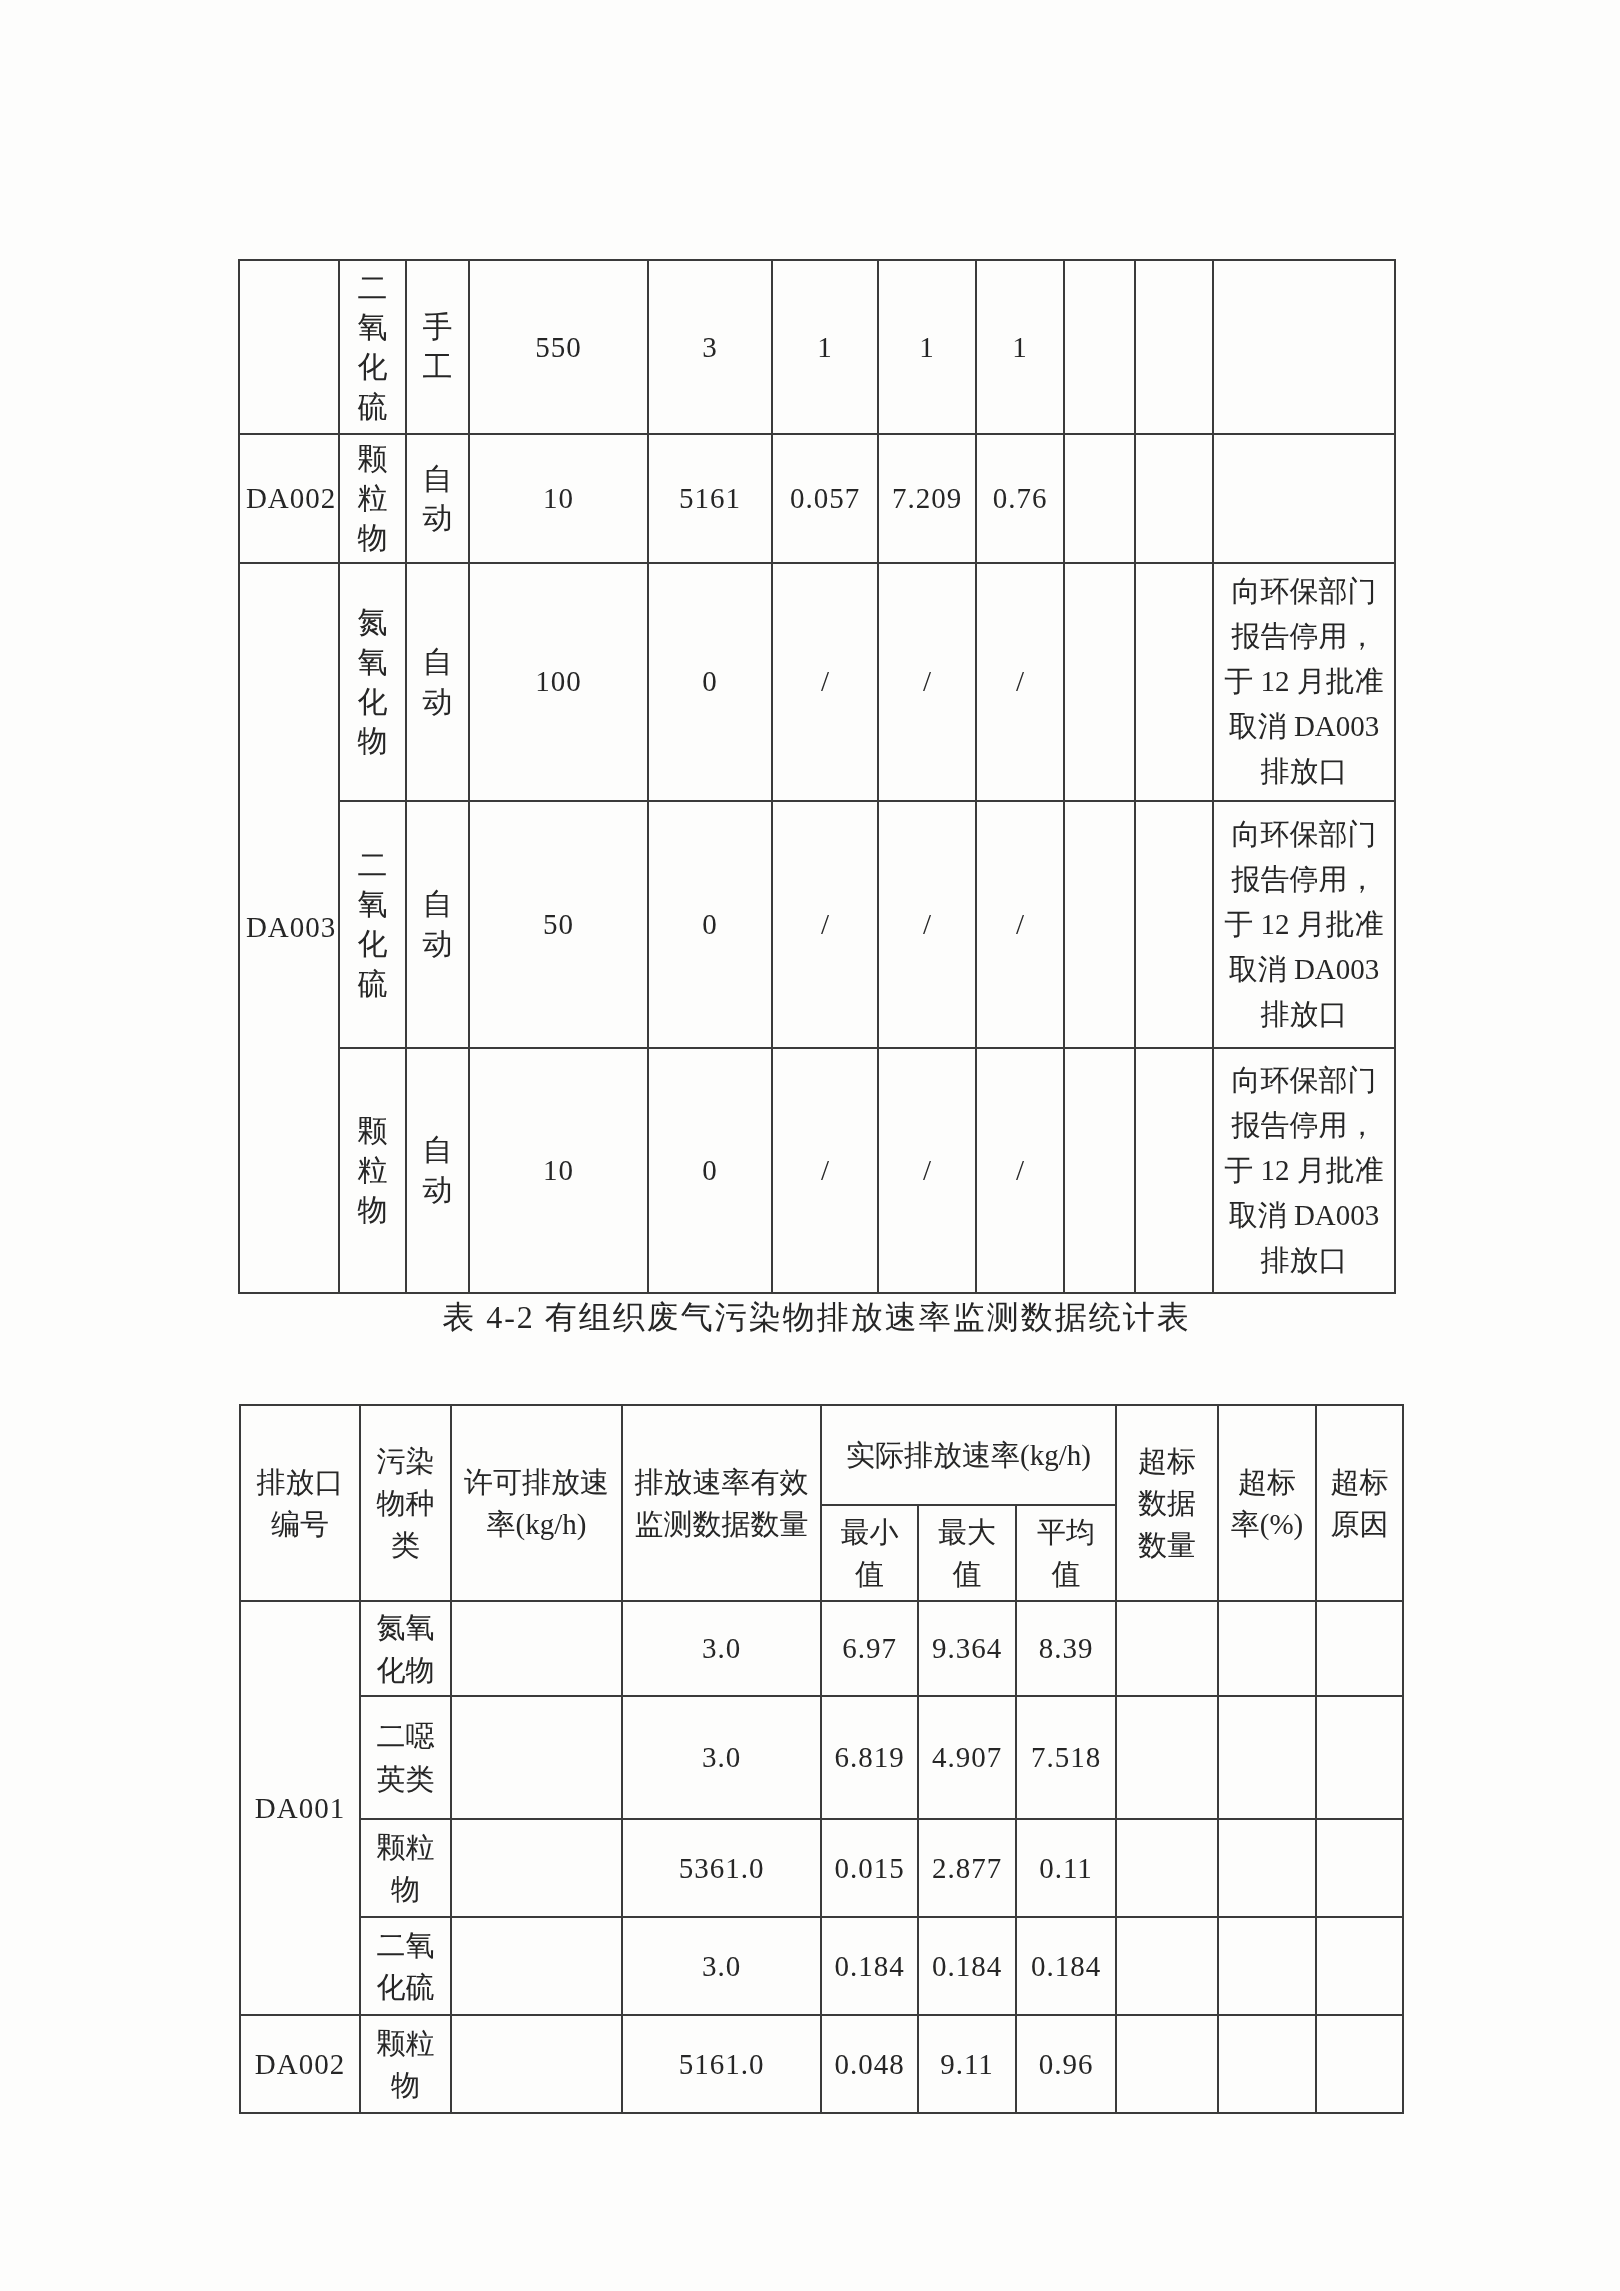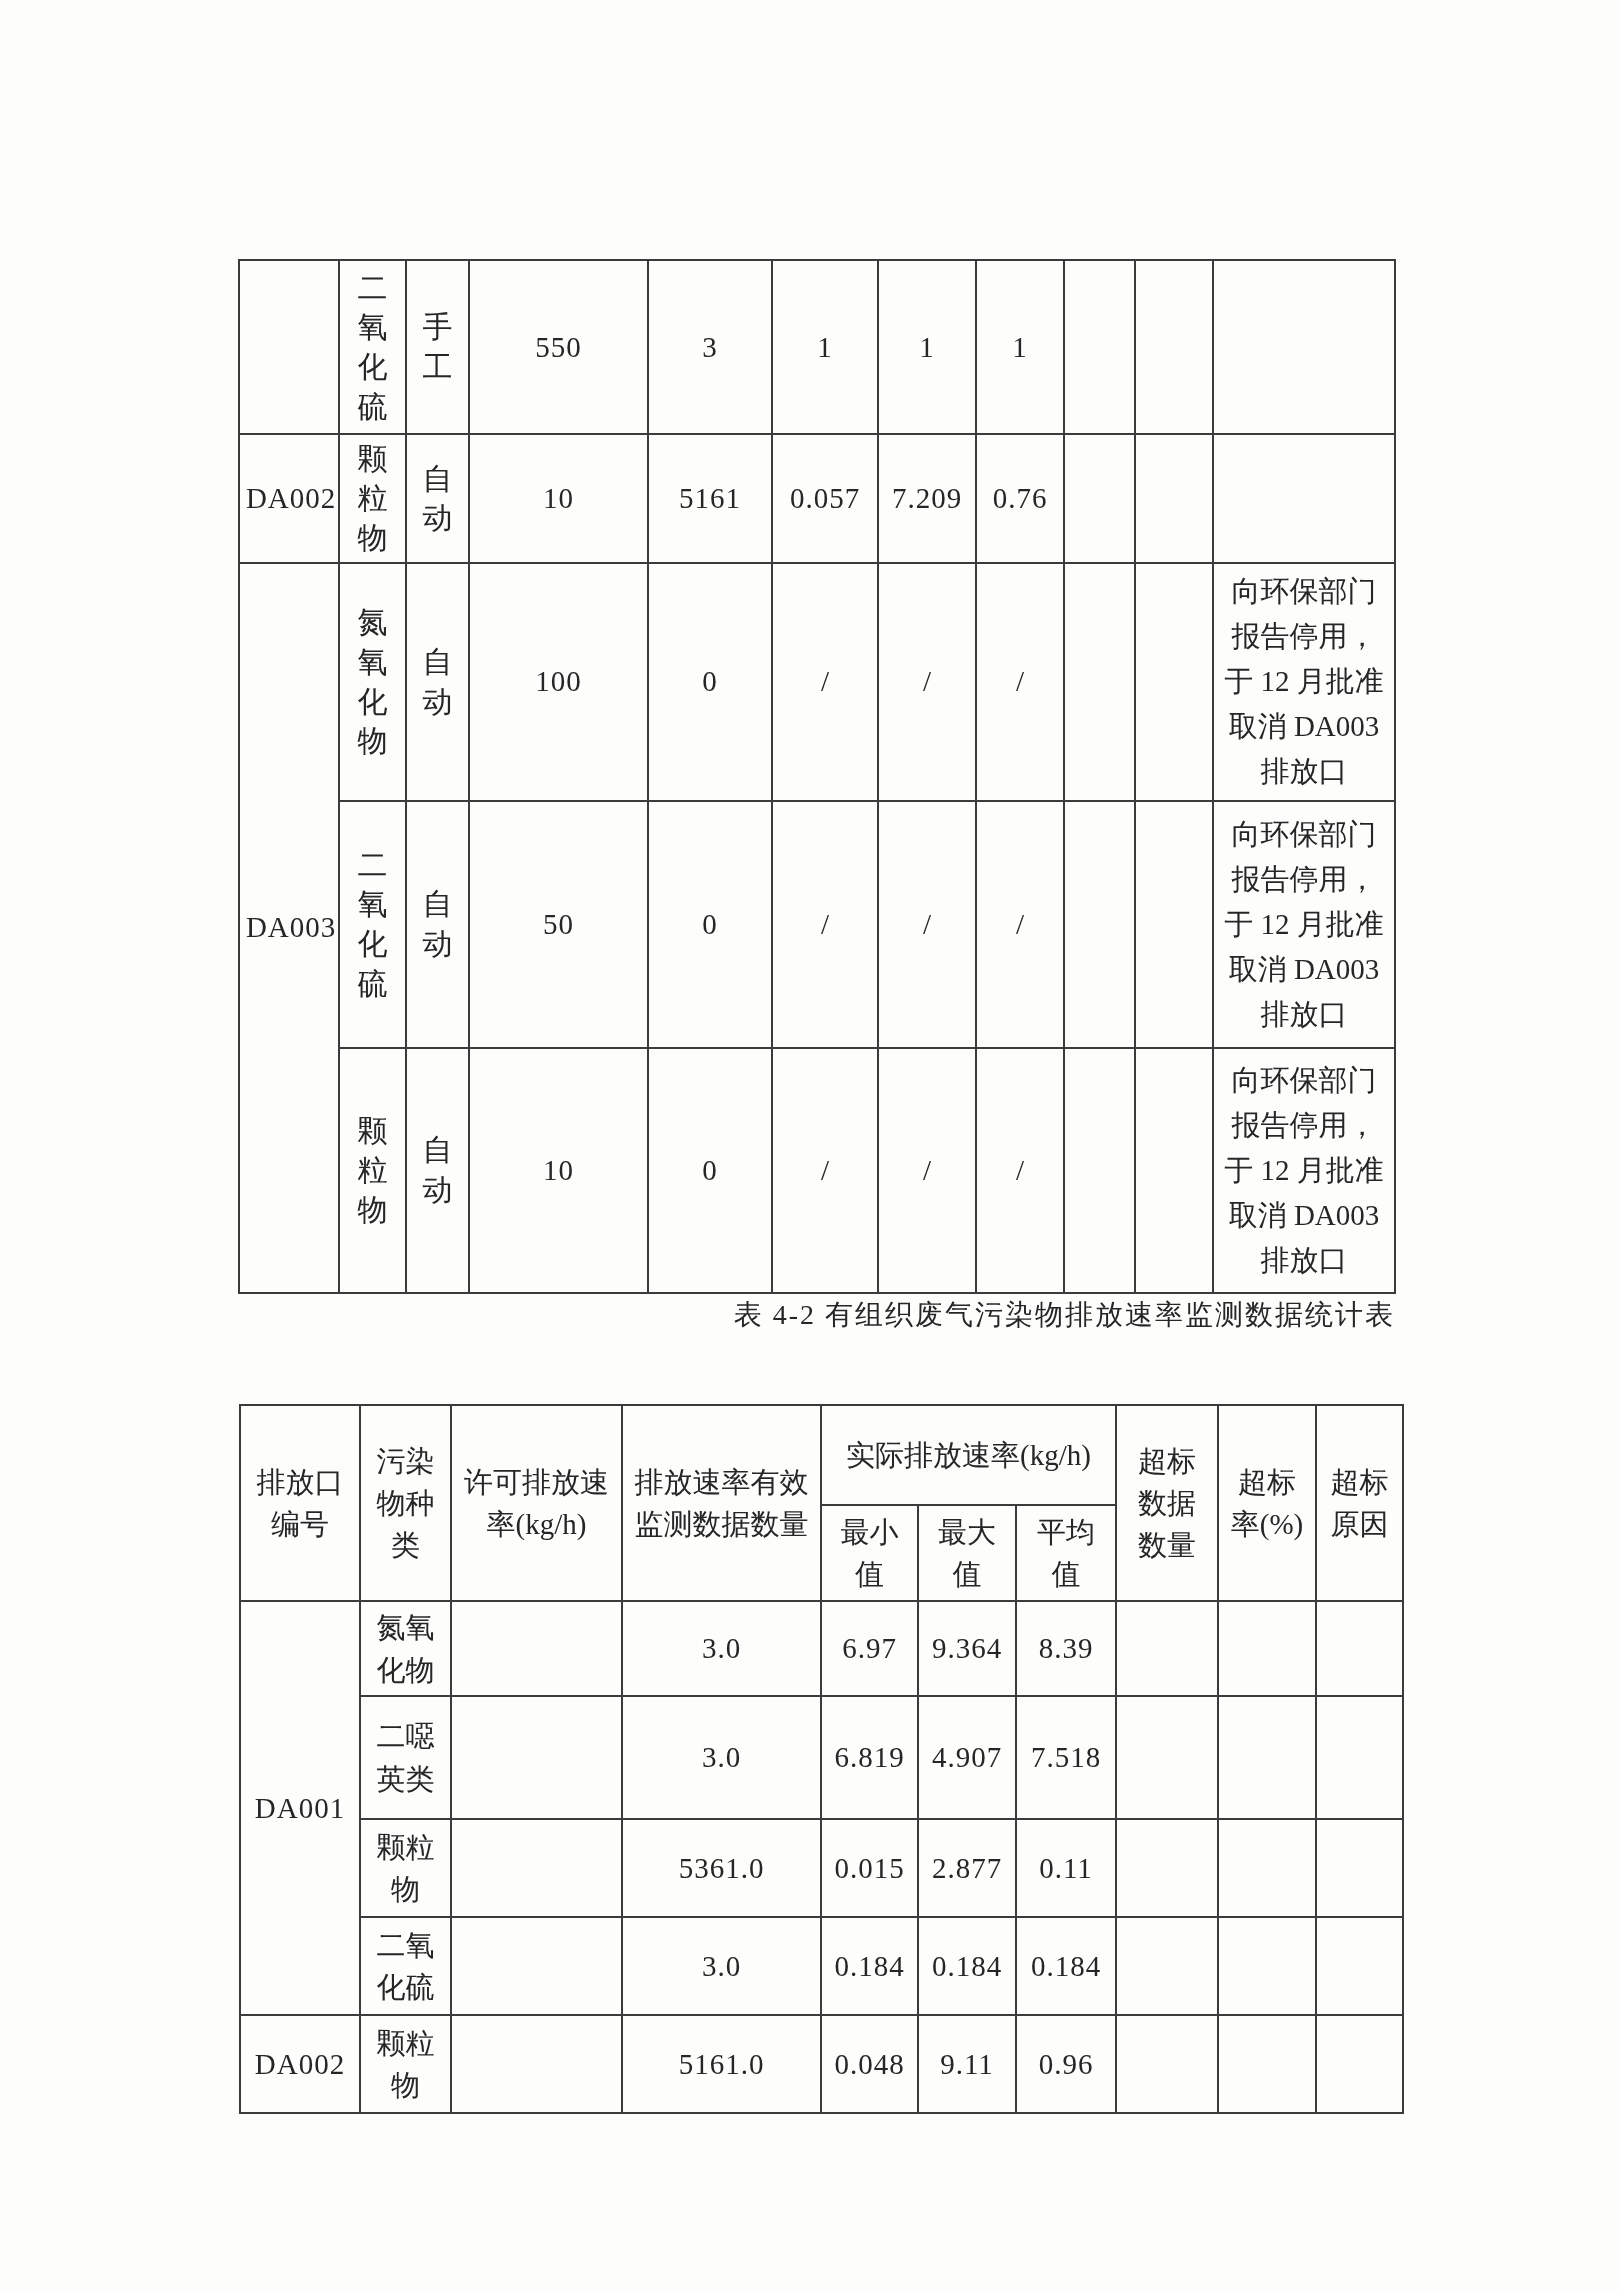--- a/index.html
+++ b/index.html
@@ -67,22 +67,22 @@
   .remark{
     text-align:left;
     font-size:28px;
     line-height:45px;
     padding:7.8px 5.9px 7.8px 11.8px;
     font-family:Liberation Serif, serif;
   }
   #table2-title{
     position:absolute;
     left:238px;top:1296px;width:1157px;
-    text-align:right;
-    font-size:28px;
+    text-align:center;
+    font-size:32px;
     letter-spacing:2px;
   }
 </style>
 </head>
 <body>
 
 <table class="sheet" id="t1">
   <colgroup>
     <col style="width:100px">
       <col style="width:67px">

